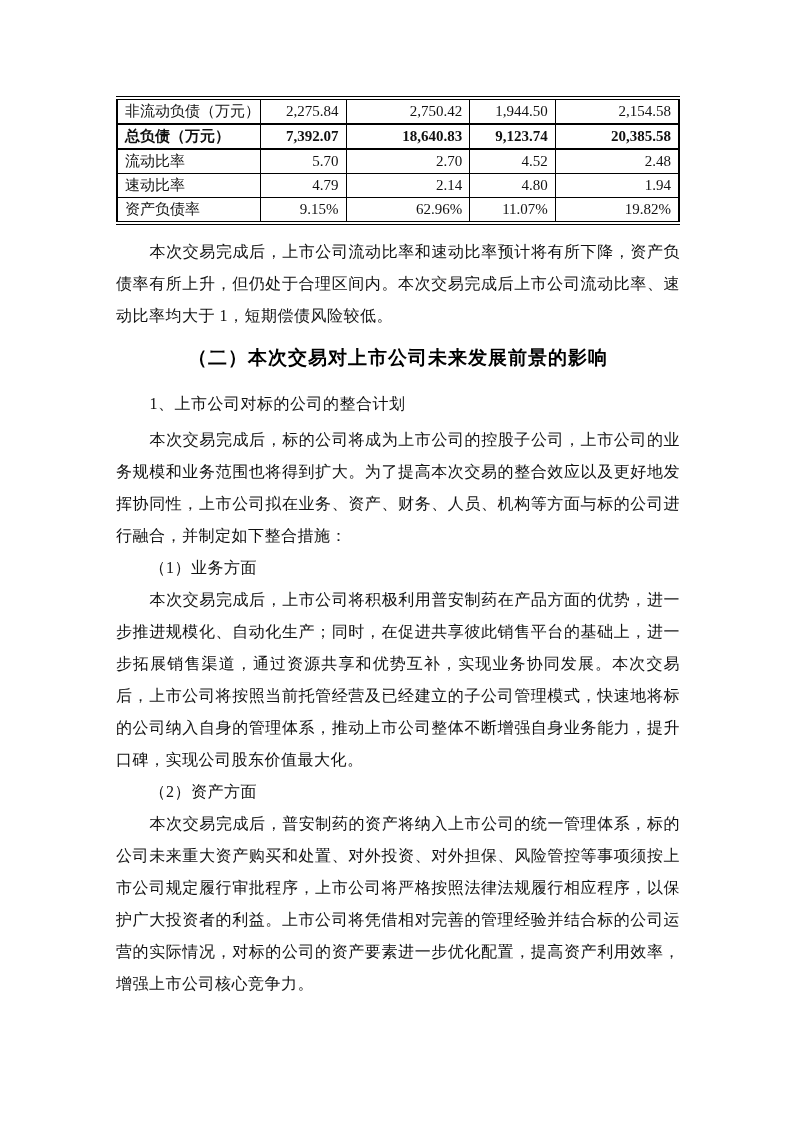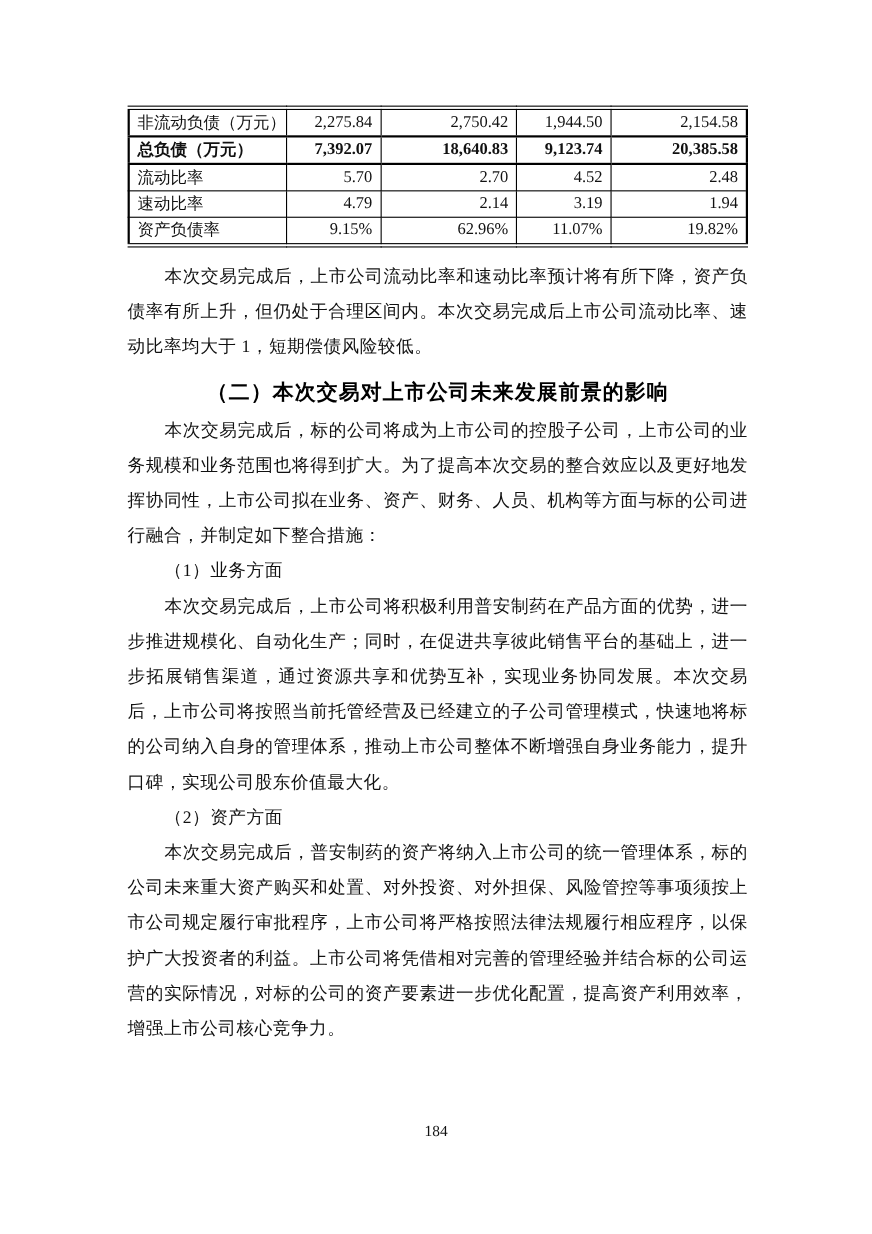--- a/index.html
+++ b/index.html
@@ -137,44 +137,44 @@
             <td class="label-cell">流动比率</td>
             <td class="num-cell">5.70</td>
             <td class="num-cell">2.70</td>
             <td class="num-cell">4.52</td>
             <td class="num-cell">2.48</td>
           </tr>
           <tr>
             <td class="label-cell">速动比率</td>
             <td class="num-cell">4.79</td>
             <td class="num-cell">2.14</td>
-            <td class="num-cell">3.19</td>
+            <td class="num-cell">4.80</td>
             <td class="num-cell">1.94</td>
           </tr>
           <tr>
             <td class="label-cell">资产负债率</td>
             <td class="num-cell">9.15%</td>
             <td class="num-cell">62.96%</td>
             <td class="num-cell">11.07%</td>
             <td class="num-cell">19.82%</td>
           </tr>
         </tbody>
     </table>
 
     <p class="para para-after-table">本次交易完成后，上市公司流动比率和速动比率预计将有所下降，资产负债率有所上升，但仍处于合理区间内。本次交易完成后上市公司流动比率、速动比率均大于 1，短期偿债风险较低。</p>
 
     <h2 class="section-heading">（二）本次交易对上市公司未来发展前景的影响</h2>
 
+    <h3 class="sub-heading">1、上市公司对标的公司的整合计划</h3>
 
     <p class="para para-after-sub">本次交易完成后，标的公司将成为上市公司的控股子公司，上市公司的业务规模和业务范围也将得到扩大。为了提高本次交易的整合效应以及更好地发挥协同性，上市公司拟在业务、资产、财务、人员、机构等方面与标的公司进行融合，并制定如下整合措施：</p>
 
     <p class="item-heading">（1）业务方面</p>
 
     <p class="para">本次交易完成后，上市公司将积极利用普安制药在产品方面的优势，进一步推进规模化、自动化生产；同时，在促进共享彼此销售平台的基础上，进一步拓展销售渠道，通过资源共享和优势互补，实现业务协同发展。本次交易后，上市公司将按照当前托管经营及已经建立的子公司管理模式，快速地将标的公司纳入自身的管理体系，推动上市公司整体不断增强自身业务能力，提升口碑，实现公司股东价值最大化。</p>
 
     <p class="item-heading">（2）资产方面</p>
 
     <p class="para">本次交易完成后，普安制药的资产将纳入上市公司的统一管理体系，标的公司未来重大资产购买和处置、对外投资、对外担保、风险管控等事项须按上市公司规定履行审批程序，上市公司将严格按照法律法规履行相应程序，以保护广大投资者的利益。上市公司将凭借相对完善的管理经验并结合标的公司运营的实际情况，对标的公司的资产要素进一步优化配置，提高资产利用效率，增强上市公司核心竞争力。</p>
 
   </div>
 
-  <div class="page-number">184</div>
 </div>
 
 </body></html>

